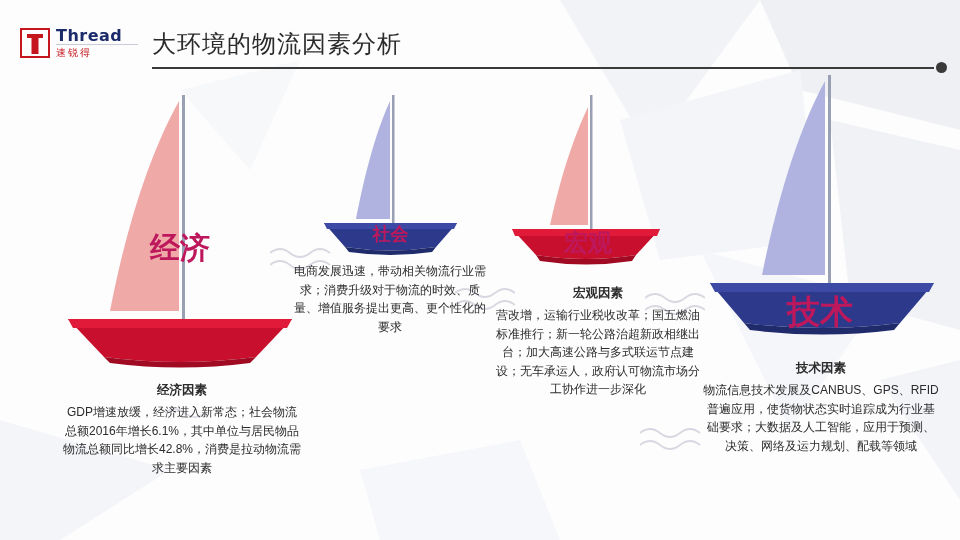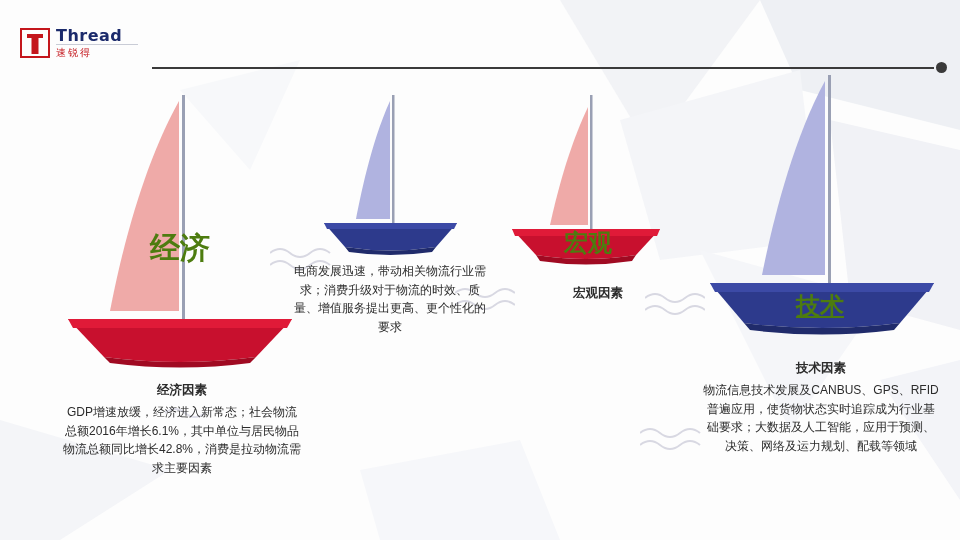--- a/index.html
+++ b/index.html
@@ -120,21 +120,21 @@
 
   
   .boat {
     position: absolute;
   }
   .boat svg { display: block; overflow: visible; }
 
   .boat-label {
     position: absolute;
     text-align: center;
-    color: #4d7c0f;
+    color: #be185d;
     font-weight: bold;
     white-space: nowrap;
   }
 
   .caption {
     position: absolute;
     text-align: center;
     color: #2c2c2c;
   }
   .caption .cap-title {
@@ -169,20 +169,21 @@
       <polygon points="880,380 960,360 960,500" fill="#f3f4f8"></polygon>
     </svg>
   </div>
 
   <div class="logo">
     <div class="logo-mark"></div>
     <div class="logo-text">Thread</div>
     <div class="logo-rule"></div>
     <div class="logo-sub">速锐得</div>
   </div>
+  <div class="title">大环境的物流因素分析</div>
   <div class="title-rule"></div>
   <div class="title-dot"></div>
 
   <div class="wave" style="left:270px; top:245px;">
     <svg width="70" height="30" viewBox="0 0 70 30">
       <path d="M0 8 q10 -8 20 0 t20 0 t20 0" fill="none" stroke="#d8d8e2" stroke-width="2"></path>
       <path d="M0 20 q10 -8 20 0 t20 0 t20 0" fill="none" stroke="#d8d8e2" stroke-width="2"></path>
     </svg>
   </div>
   <div class="wave" style="left:455px; top:285px;">
@@ -228,47 +229,49 @@
   </div>
 
   <div class="boat" style="left:318px; top:95px;">
     <svg width="145" height="160" viewBox="0 0 145 160">
       <rect x="74" y="0" width="2.5" height="128" fill="#9aa0b4"></rect>
       <path d="M72 6 C 52 50, 42 105, 38 124 L72 124 Z" fill="#b0b3e0"></path>
       <path d="M6 128 L139 128 L118 152 Q72 159 27 152 Z" fill="#2d3a8c"></path>
       <path d="M6 128 L139 128 L136 134 L9 134 Z" fill="#3c4aa6"></path>
       <path d="M27 152 Q72 159 118 152 L114 157 Q72 163 31 157 Z" fill="#202b6b"></path>
     </svg>
+    <div class="boat-label" style="left:0; top:127px; width:145px; font-size:18px;">社会</div>
   </div>
   <div class="caption" style="left:290px; top:262px; width:200px;">
     <span class="cap-body">电商发展迅速，带动相关物流行业需求；消费升级对于物流的时效、质量、增值服务提出更高、更个性化的要求</span>
   </div>
 
   <div class="boat" style="left:508px; top:95px;">
     <svg width="160" height="180" viewBox="0 0 160 180">
       <rect x="82" y="0" width="2.5" height="134" fill="#9aa0b4"></rect>
       <path d="M80 12 C 58 58, 46 112, 42 130 L80 130 Z" fill="#efaaa8"></path>
       <path d="M4 134 L152 134 L128 160 Q78 168 28 160 Z" fill="#c8102e"></path>
       <path d="M4 134 L152 134 L149 141 L7 141 Z" fill="#e01a38"></path>
       <path d="M28 160 Q78 168 128 160 L124 166 Q78 173 32 166 Z" fill="#a00a22"></path>
     </svg>
     <div class="boat-label" style="left:0; top:132px; width:160px; font-size:24px;">宏观</div>
   </div>
   <div class="caption" style="left:492px; top:285px; width:212px;">
     <span class="cap-title">宏观因素</span>
+    <span class="cap-body">营改增，运输行业税收改革；国五燃油标准推行；新一轮公路治超新政相继出台；加大高速公路与多式联运节点建设；无车承运人，政府认可物流市场分工协作进一步深化</span>
   </div>
 
   <div class="boat" style="left:700px; top:75px;">
     <svg width="240" height="265" viewBox="0 0 240 265">
       <rect x="128" y="0" width="3" height="208" fill="#9aa0b4"></rect>
       <path d="M125 6 C 90 70, 70 160, 62 200 L125 200 Z" fill="#b0b3e0"></path>
       <path d="M10 208 L234 208 L200 248 Q122 258 44 248 Z" fill="#2d3a8c"></path>
       <path d="M10 208 L234 208 L229 217 L15 217 Z" fill="#3c4aa6"></path>
       <path d="M44 248 Q122 258 200 248 L194 255 Q122 264 50 255 Z" fill="#202b6b"></path>
     </svg>
-    <div class="boat-label" style="left:0; top:290px; width:240px; font-size:24px; margin-top:-75px;text-decoration:underline;">技术</div>
+    <div class="boat-label" style="left:0; top:290px; width:240px; font-size:33px; margin-top:-75px;">技术</div>
   </div>
   <div class="caption" style="left:702px; top:360px; width:238px;">
     <span class="cap-title">技术因素</span>
     <span class="cap-body">物流信息技术发展及CANBUS、GPS、RFID普遍应用，使货物状态实时追踪成为行业基础要求；大数据及人工智能，应用于预测、决策、网络及运力规划、配载等领域</span>
   </div>
 
 </div>
 
 </body></html>

